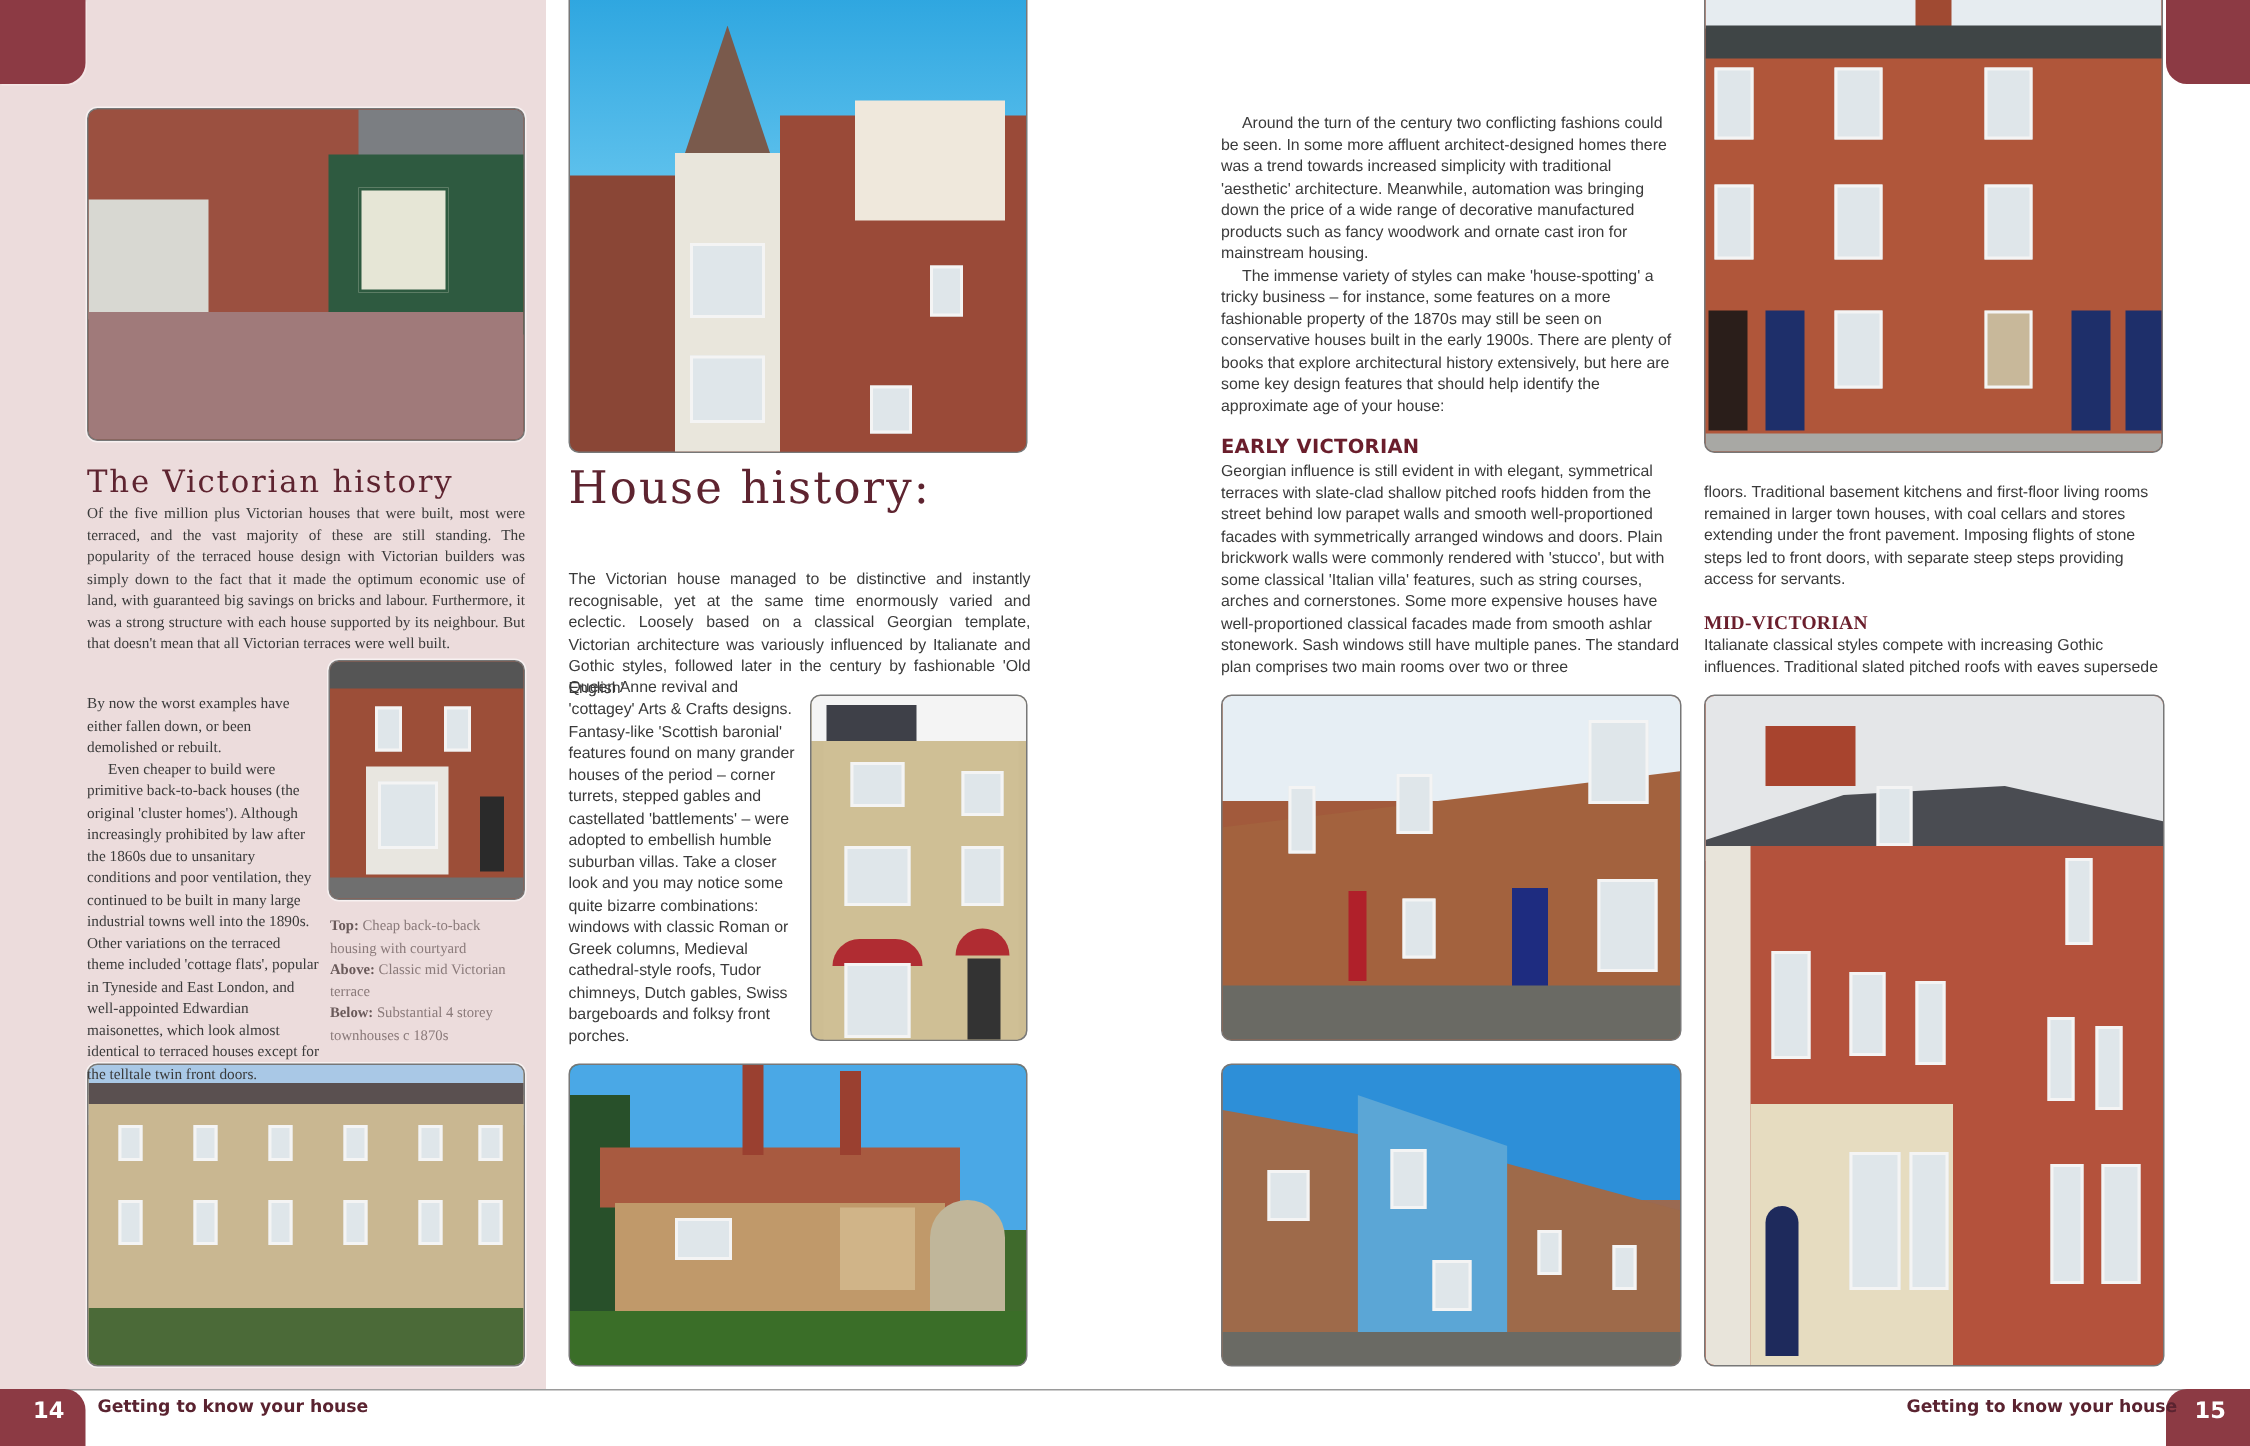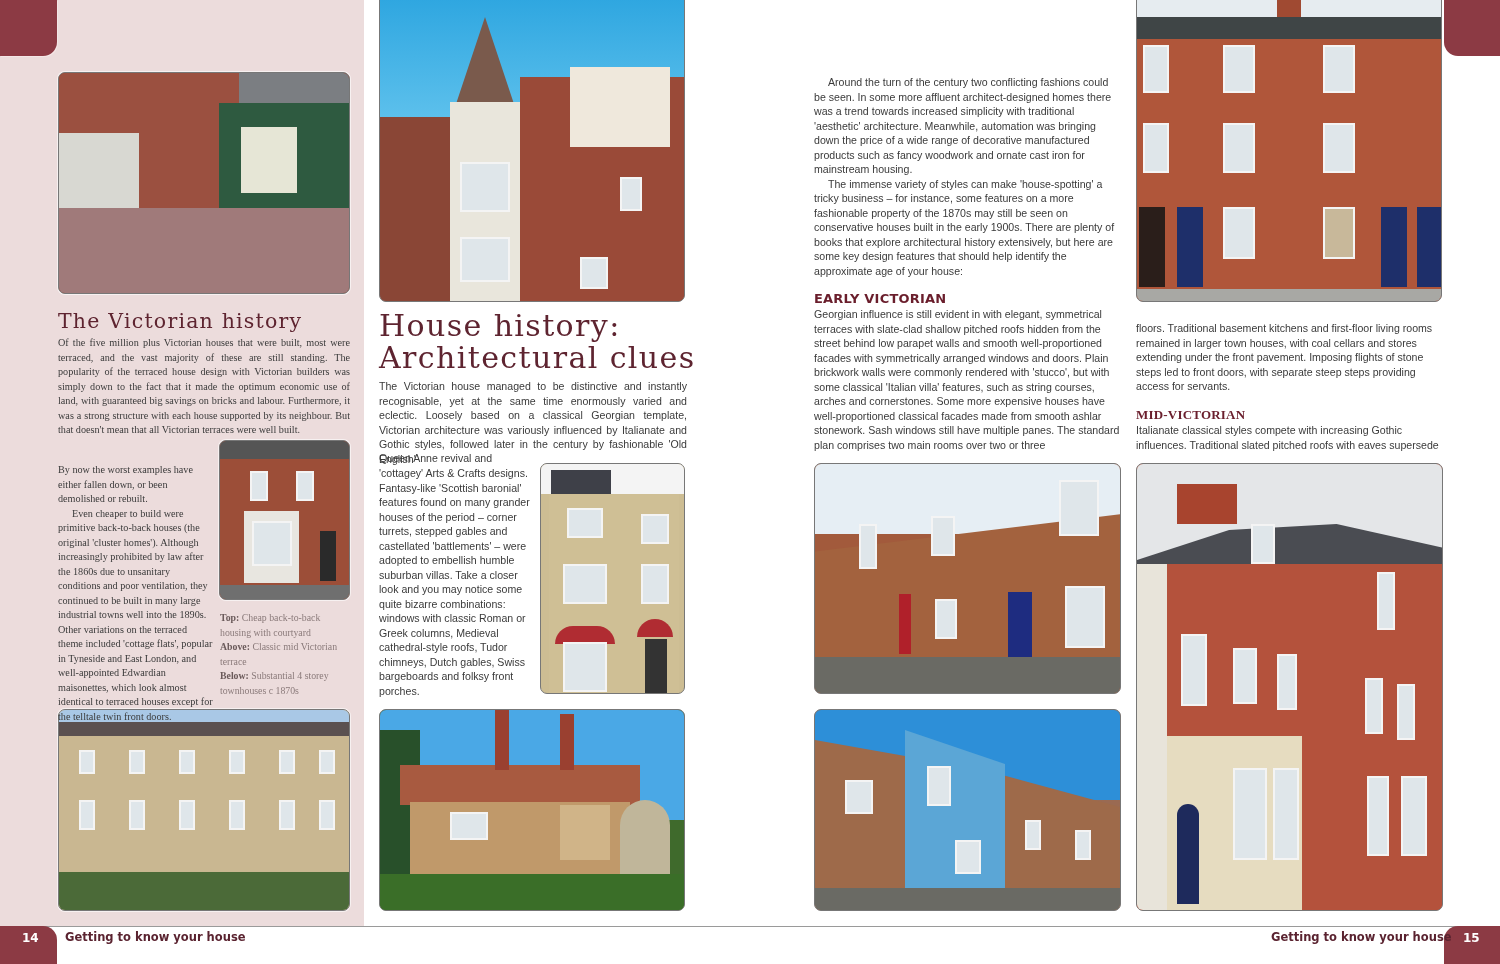--- a/index.html
+++ b/index.html
@@ -6,21 +6,21 @@
   html, body { width: 1500px; height: 964px; overflow: hidden; background: #ffffff; }
   body { position: relative; font-family: "DejaVu Sans", sans-serif; color: #333; }
 
   .abs { position: absolute; }
   .pink-panel { left: 0; top: 0; width: 364px; height: 926px; background: #ecdcdc; }
   .tab { position: absolute; background: #8c3a44; }
   .tab-tl { left: 0; top: 0; width: 57px; height: 56px; border-bottom-right-radius: 14px; box-shadow: 1px 1px 0 #f4e6e6; }
   .tab-tr { left: 1444px; top: 0; width: 56px; height: 56px; border-bottom-left-radius: 14px; }
   .tab-bl { left: 0; top: 926px; width: 57px; height: 38px; border-top-right-radius: 14px; }
   .tab-br { left: 1444px; top: 926px; width: 56px; height: 38px; border-top-left-radius: 14px; }
-  .page-num { position: absolute; color: #fff; font-family: "DejaVu Sans", sans-serif; font-weight: bold; font-size: 12px; top: 931px; }
+  .page-num { position: absolute; color: #fff; font-family: "DejaVu Sans", sans-serif; font-weight: bold; font-size: 15px; top: 931px; }
   .footer-rule { left: 0; top: 926px; width: 1500px; height: 1px; background: #9a9a9a; }
   .running-head { position: absolute; top: 930px; font-family: "DejaVu Sans", sans-serif; font-weight: bold; font-size: 11.5px; color: #5a2330; }
 
   .photo { position: absolute; border-radius: 7px; overflow: hidden; border: 1px solid #777; box-shadow: 0 0 0 1px rgba(255,255,255,0.6); }
   .photo .sky { position: absolute; left: 0; right: 0; top: 0; }
   .photo .ground { position: absolute; left: 0; right: 0; bottom: 0; }
   .photo .wall { position: absolute; }
   .win { position: absolute; background: #dfe6ea; border: 2px solid #f4f4f4; }
   .door { position: absolute; background: #1e2f6a; }
   .roof { position: absolute; background: #3e4446; }
@@ -131,21 +131,20 @@
   <div class="wall" style="left:180px;top:4px;width:14px;height:56px;background:#9a4030;"></div>
   <div class="wall" style="left:30px;top:92px;width:220px;height:80px;background:#c0996a;"></div>
   <div class="wall" style="left:180px;top:95px;width:50px;height:55px;background:#d0b488;"></div>
   <div class="win" style="left:70px;top:102px;width:38px;height:28px;"></div>
   <div class="wall" style="left:240px;top:90px;width:50px;height:100px;background:#c0b69a;border-radius:25px 25px 0 0;"></div>
   <div class="ground" style="height:36px;background:#3a6e28;"></div>
 </div>
 
 <h1 class="abs heading-serif" style="left:379px;top:310px;font-size:30px;line-height:32px;letter-spacing:1.4px;">
   <span style="display:block;">House history:</span>
-  <span style="display:block;">Architectural clues</span>
 </h1>
 <p class="abs sans-text" style="left:379px;top:379px;width:308px;text-align:justify;">The Victorian house managed to be distinctive and instantly recognisable, yet at the same time enormously varied and eclectic. Loosely based on a classical Georgian template, Victorian architecture was variously influenced by Italianate and Gothic styles, followed later in the century by fashionable 'Old English'</p>
 <p class="abs sans-text" style="left:379px;top:451px;width:160px;">Queen Anne revival and</p>
 <p class="abs sans-text" style="left:379px;top:466px;width:160px;">'cottagey' Arts &amp; Crafts designs. Fantasy-like 'Scottish baronial' features found on many grander houses of the period – corner turrets, stepped gables and castellated 'battlements' – were adopted to embellish humble suburban villas. Take a closer look and you may notice some quite bizarre combinations: windows with classic Roman or Greek columns, Medieval cathedral-style roofs, Tudor chimneys, Dutch gables, Swiss bargeboards and folksy front porches.</p>
 
 <div class="abs" style="left:814px;top:75px;width:306px;">
   <p class="sans-text indent" style="text-align:left;">Around the turn of the century two conflicting fashions could be seen. In some more affluent architect-designed homes there was a trend towards increased simplicity with traditional 'aesthetic' architecture. Meanwhile, automation was bringing down the price of a wide range of decorative manufactured products such as fancy woodwork and ornate cast iron for mainstream housing.</p>
   <p class="sans-text indent" style="text-align:left;">The immense variety of styles can make 'house-spotting' a tricky business – for instance, some features on a more fashionable property of the 1870s may still be seen on conservative houses built in the early 1900s. There are plenty of books that explore architectural history extensively, but here are some key design features that should help identify the approximate age of your house:</p>
 </div>
 <h3 class="abs sub-head" style="left:814px;top:291px;">EARLY VICTORIAN</h3>

